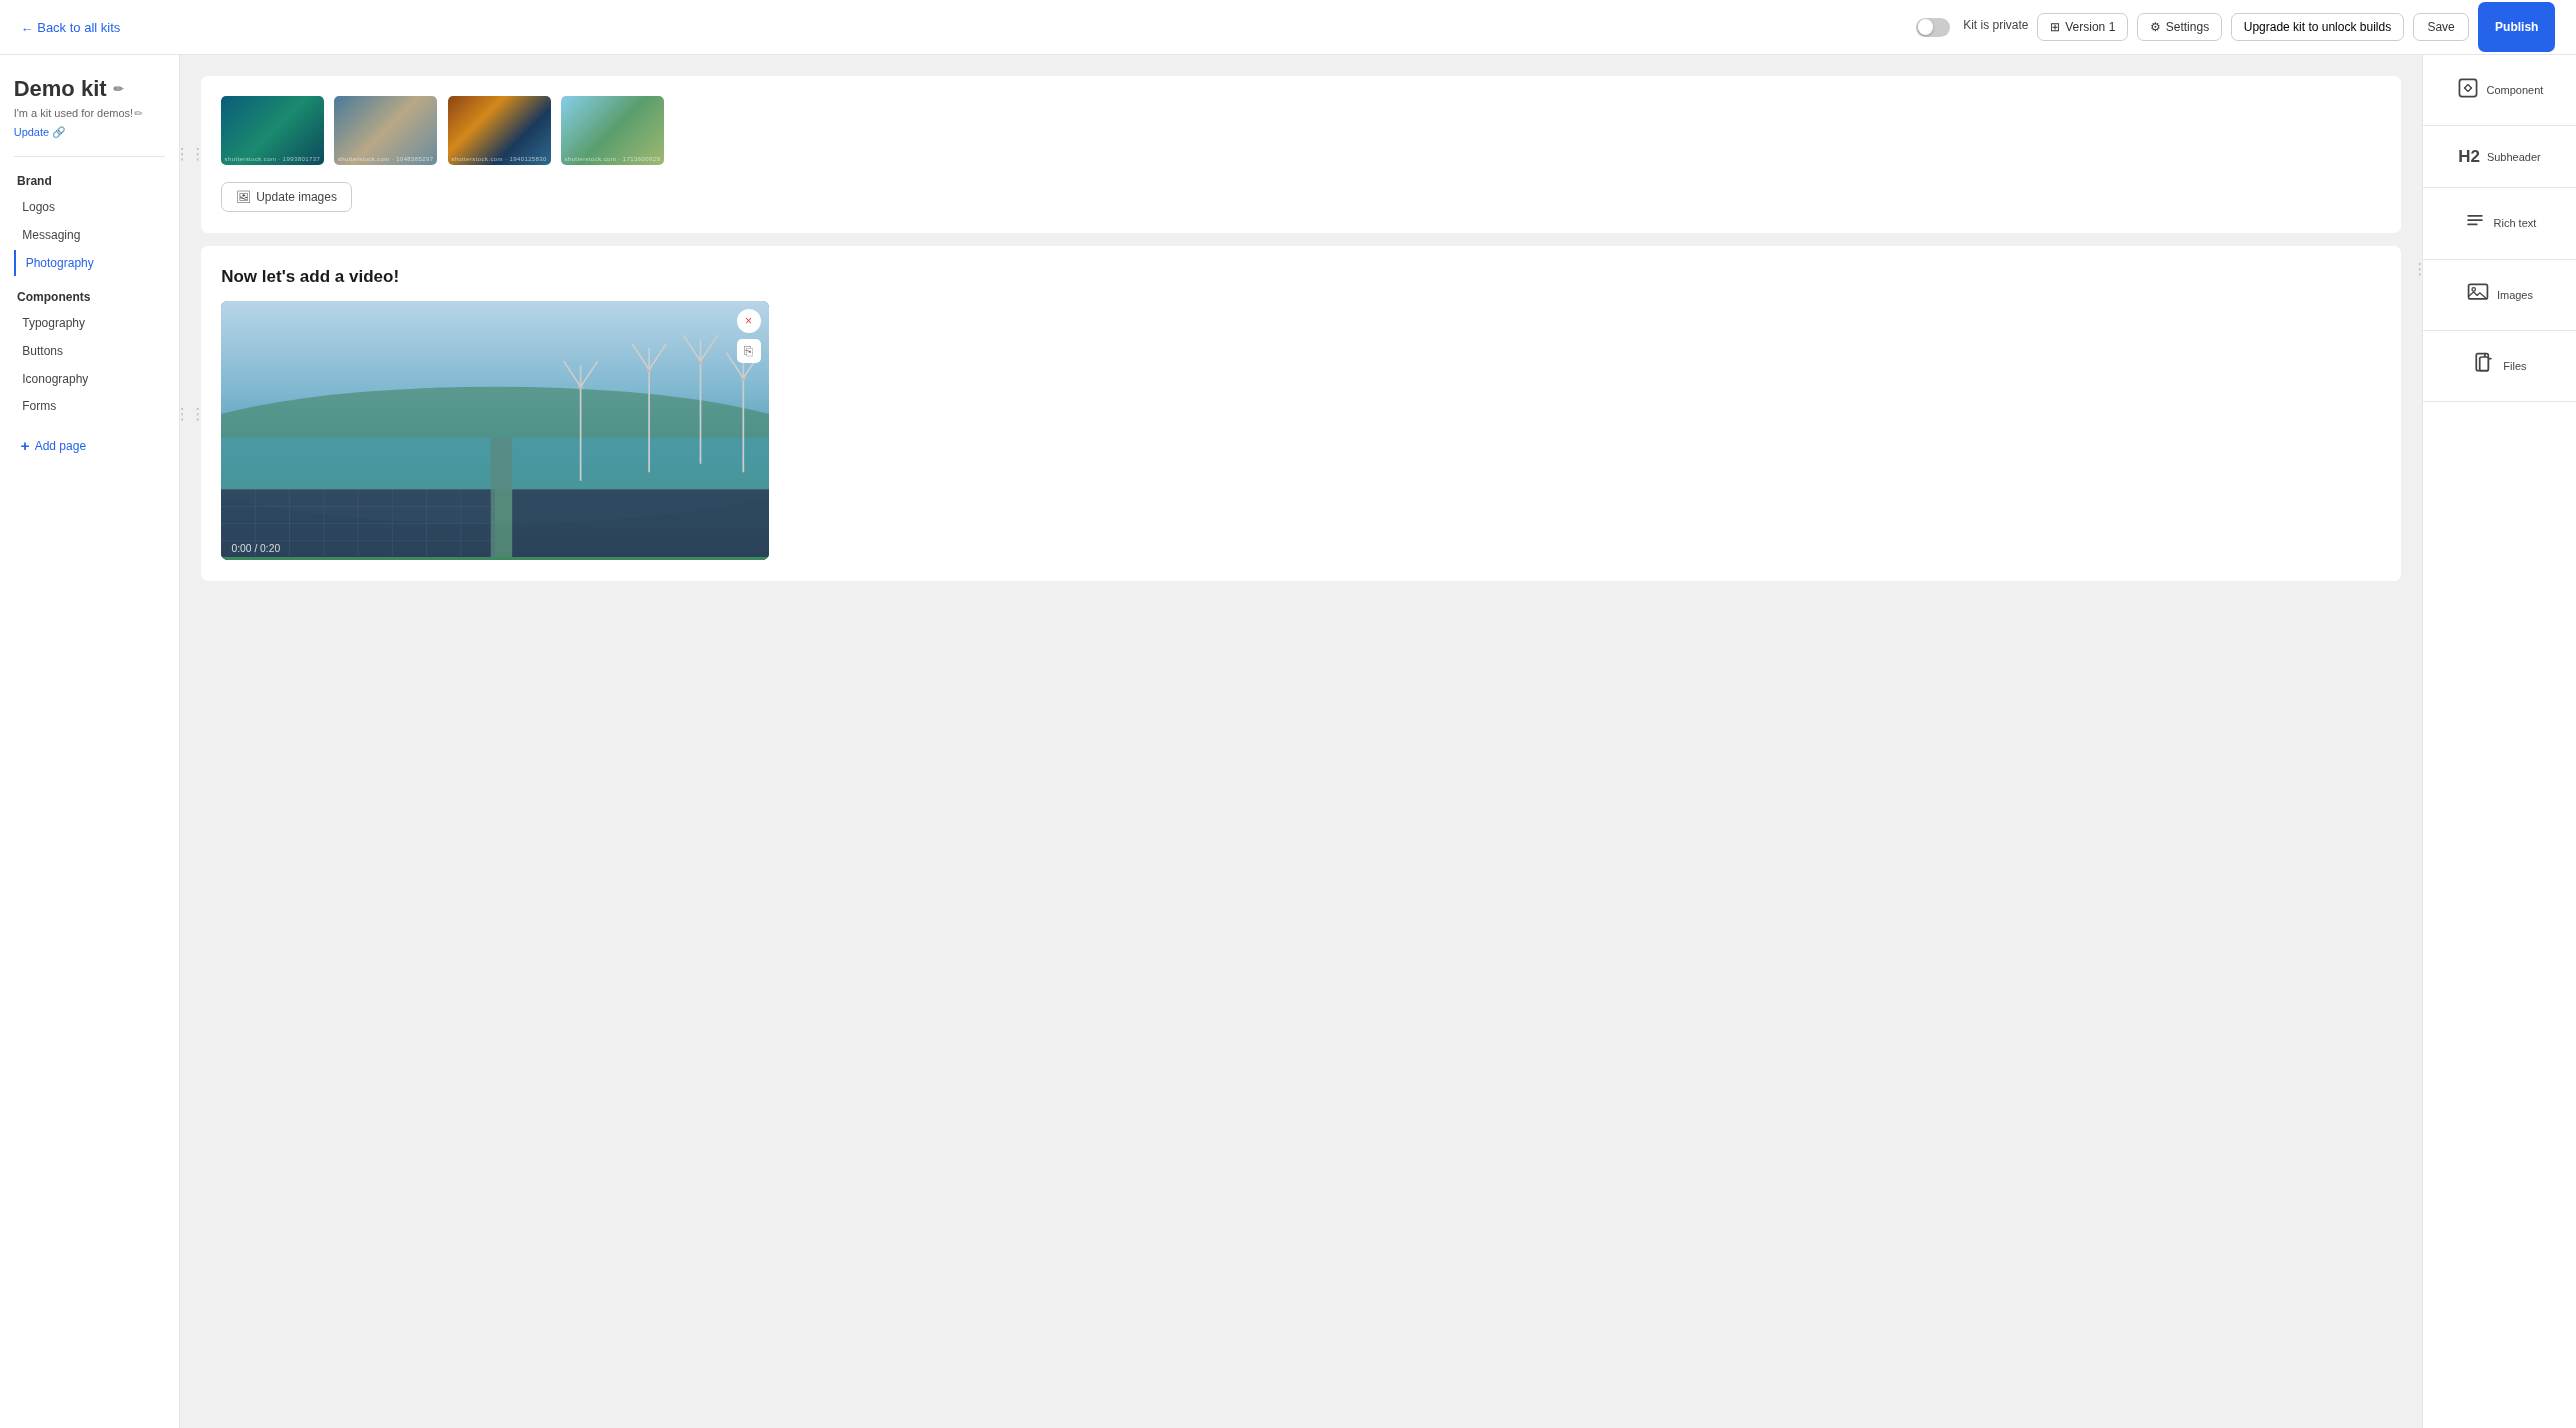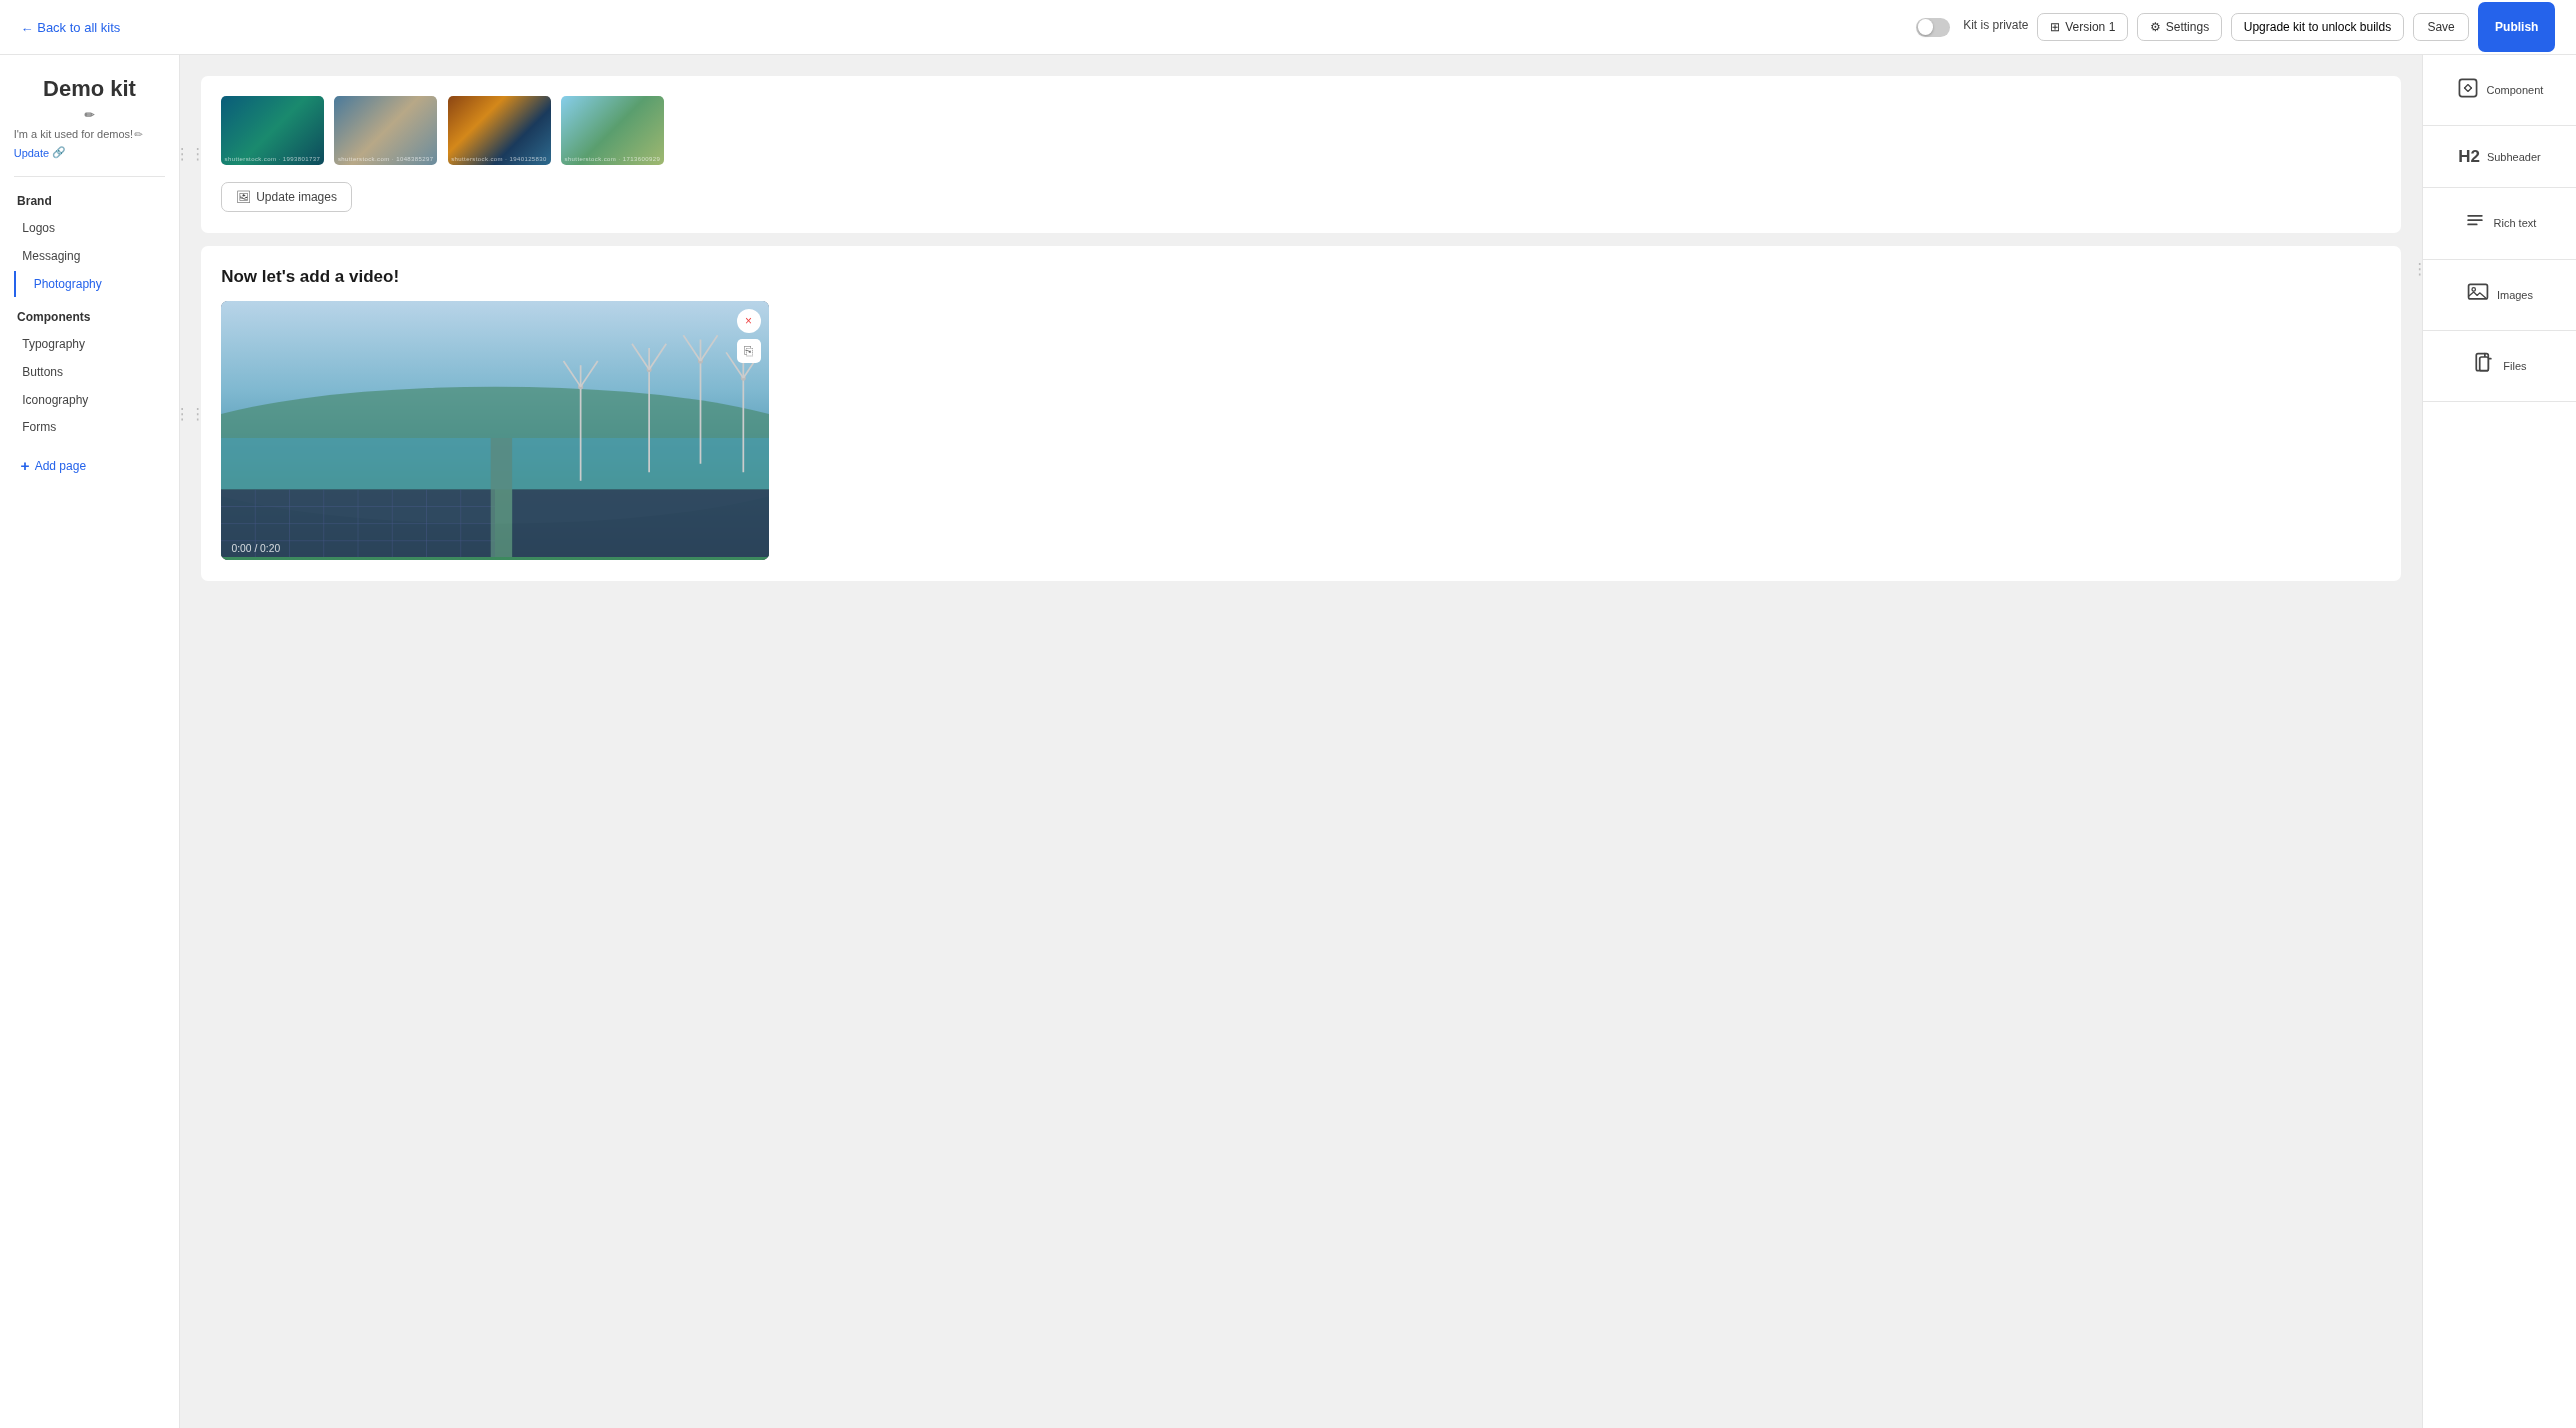--- a/index.html
+++ b/index.html
@@ -79,38 +79,38 @@
 
     
     .sidebar {
       width: 180px;
       background: #fff;
       border-right: 0.9px solid #e5e5e5;
       padding: 20.6px 13.7px;
       flex-shrink: 0;
       overflow-y: auto;
     }
-    .kit-name { font-size: 22px; font-weight: 700; display: flex; align-items: center; gap: 6.9px; flex-direction: column; }
+    .kit-name { font-size: 22px; font-weight: 700; display: flex; align-items: center; gap: 6.9px; }
     .kit-name .edit-icon { font-size: 12px; color: #888; cursor: pointer; }
     .kit-desc { font-size: 11px; color: #666; margin-top: 5.1px; display: flex; align-items: center; gap: 1px; }
     .kit-desc .edit-icon { color: #888; cursor: pointer; font-size: 10.3px; }
     .preview-link { color: #2563eb; font-size: 11px; margin-top: 6.9px; display: flex; align-items: center; gap: 3.4px; cursor: pointer; text-decoration: none; }
     .sidebar-divider { border: none; border-top: 0.9px solid #e5e5e5; margin: 17px 0; }
     .sidebar-section-title { font-size: 12px; font-weight: 700; color: #333; margin-bottom: 6.9px; padding-left: 3.4px; }
     .sidebar-item {
       display: flex;
       align-items: center;
       padding: 6px 8.6px;
       border-radius: 5.1px;
       font-size: 12px;
       color: #444;
       cursor: pointer;
       margin-bottom: 1.7px;
     }
-    .sidebar-item.active { color: #2563eb; border-left: 2.6px solid #2563eb; border-radius: 0 5.1px 5.1px 0; padding-left: 18px; }
+    .sidebar-item.active { color: #2563eb; border-left: 2.6px solid #2563eb; border-radius: 0 5.1px 5.1px 0; padding-left: 10px; }
     .sidebar-section { margin-bottom: 13.7px; }
     .add-page-btn {
       display: flex; align-items: center; gap: 5.1px;
       color: #2563eb; font-size: 12px; cursor: pointer; margin-top: 13.7px; padding: 3.4px 6.9px;
       border-radius: 5.1px;
     }
 
     
     .main-content {
       flex: 1;

